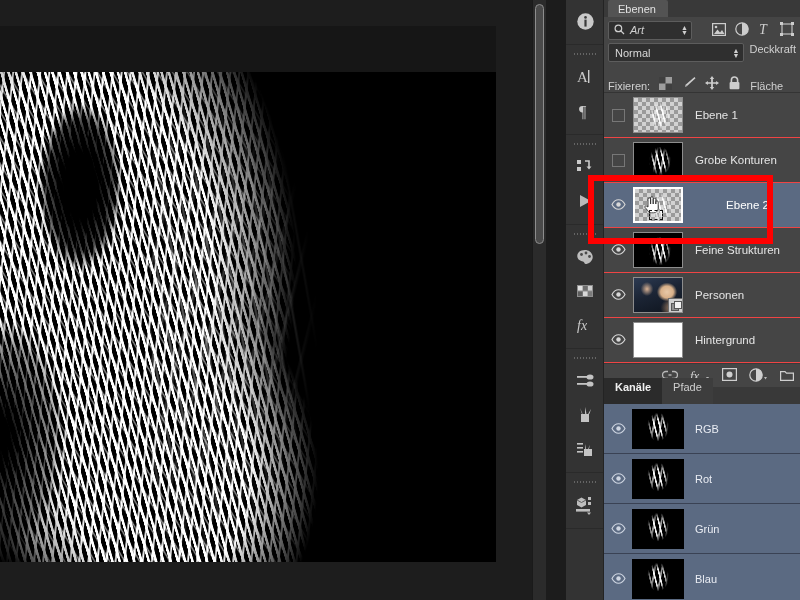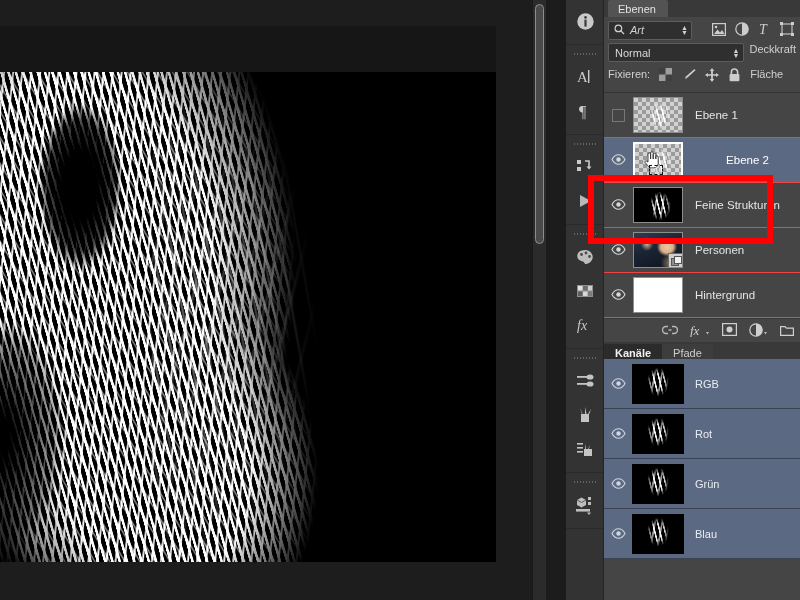--- a/index.html
+++ b/index.html
@@ -138,21 +138,21 @@
   .blend-select {
     display: flex; align-items: center; width: 148px; height: 19px; padding: 0 3px 0 6px;
     background: #2f2f2f; border: 1px solid #5d5d5d; border-radius: 2px;
     color: #d8d8d8; font-size: 11px;
   }
   .blend-select .lbl { flex: 1; }
   .opacity-lbl { font-size: 11px; color: #d0d0d0; white-space: nowrap; }
 
   
   .lock-row {
-    height: 24px; display: flex; align-items: flex-start; gap: 9px; padding: 0 4px;
+    height: 24px; display: flex; align-items: flex-end; gap: 9px; padding: 0 4px;
     font-size: 11px; color: #d0d0d0;
   }
   .lock-row .fill-lbl { margin-left: 0; white-space: nowrap; }
 
   
   .layer-list { background: #454545; border-top: 1px solid #343434; }
   .layer-row {
     position: relative; height: 45px; display: flex; align-items: center;
     border-bottom: 1px solid #ef4444; padding-left: 3px; cursor: default;
   }
@@ -214,21 +214,21 @@
   
   .layer-footer {
     height: 24px; display: flex; align-items: center; justify-content: flex-end;
     gap: 12px; padding-right: 6px; background: #454545; border-top: 1px solid #3a3a3a;
     color: #b8b8b8;
   }
 
   
   .chan-tabs { height: 17px; background: #393939; display: flex; align-items: flex-end; }
   .chan-tab {
-    height: 15px; padding: 2px 11px 0; font-size: 11px; line-height: 15px;
+    height: 26px; padding: 2px 11px 0; font-size: 11px; line-height: 15px;
     color: #cfcfcf; background: #3d3d3d; text-align: right;
   }
   .chan-tab.active { background: #2b2b2b; color: #f0f0f0; font-weight: bold; }
   .chan-row {
     height: 50px; display: flex; align-items: center; background: #5b6a82;
     border-bottom: 1px solid #3a4254; padding-left: 3px;
   }
   .chan-eye { width: 22px; display: flex; align-items: center; justify-content: center; }
   .chan-thumb-cell { width: 58px; display: flex; align-items: center; justify-content: center; }
   .chan-thumb { width: 52px; height: 40px; background: #000; position: relative; overflow: hidden; }
@@ -474,20 +474,31 @@
         </div>
         <div class="thumb-cell">
           <div class="thumb">
             <div class="checker"></div>
             <div class="th-hair"></div>
           </div>
         </div>
         <div class="layer-name">Ebene 1</div>
       </div>
 
+      <div class="layer-row">
+        <div class="eye-cell">
+          <div class="eye-box"></div>
+        </div>
+        <div class="thumb-cell">
+          <div class="thumb">
+            <div class="th-hair on-black"></div>
+          </div>
+        </div>
+        <div class="layer-name">Grobe Konturen</div>
+      </div>
 
       <div class="layer-row selected">
         <div class="eye-cell">
           <span>
             <svg width="15" height="11" viewBox="0 0 15 11">
                 <path d="M7.5 0.8 C3.5 0.8 1 5.5 1 5.5 S3.5 10.2 7.5 10.2 S14 5.5 14 5.5 S11.5 0.8 7.5 0.8 Z" stroke="#d8d8d8" stroke-width="1.1" fill="none"></path>
                 <circle cx="7.5" cy="5.5" r="2.2" fill="#d8d8d8"></circle>
               </svg>
           </span>
         </div>

